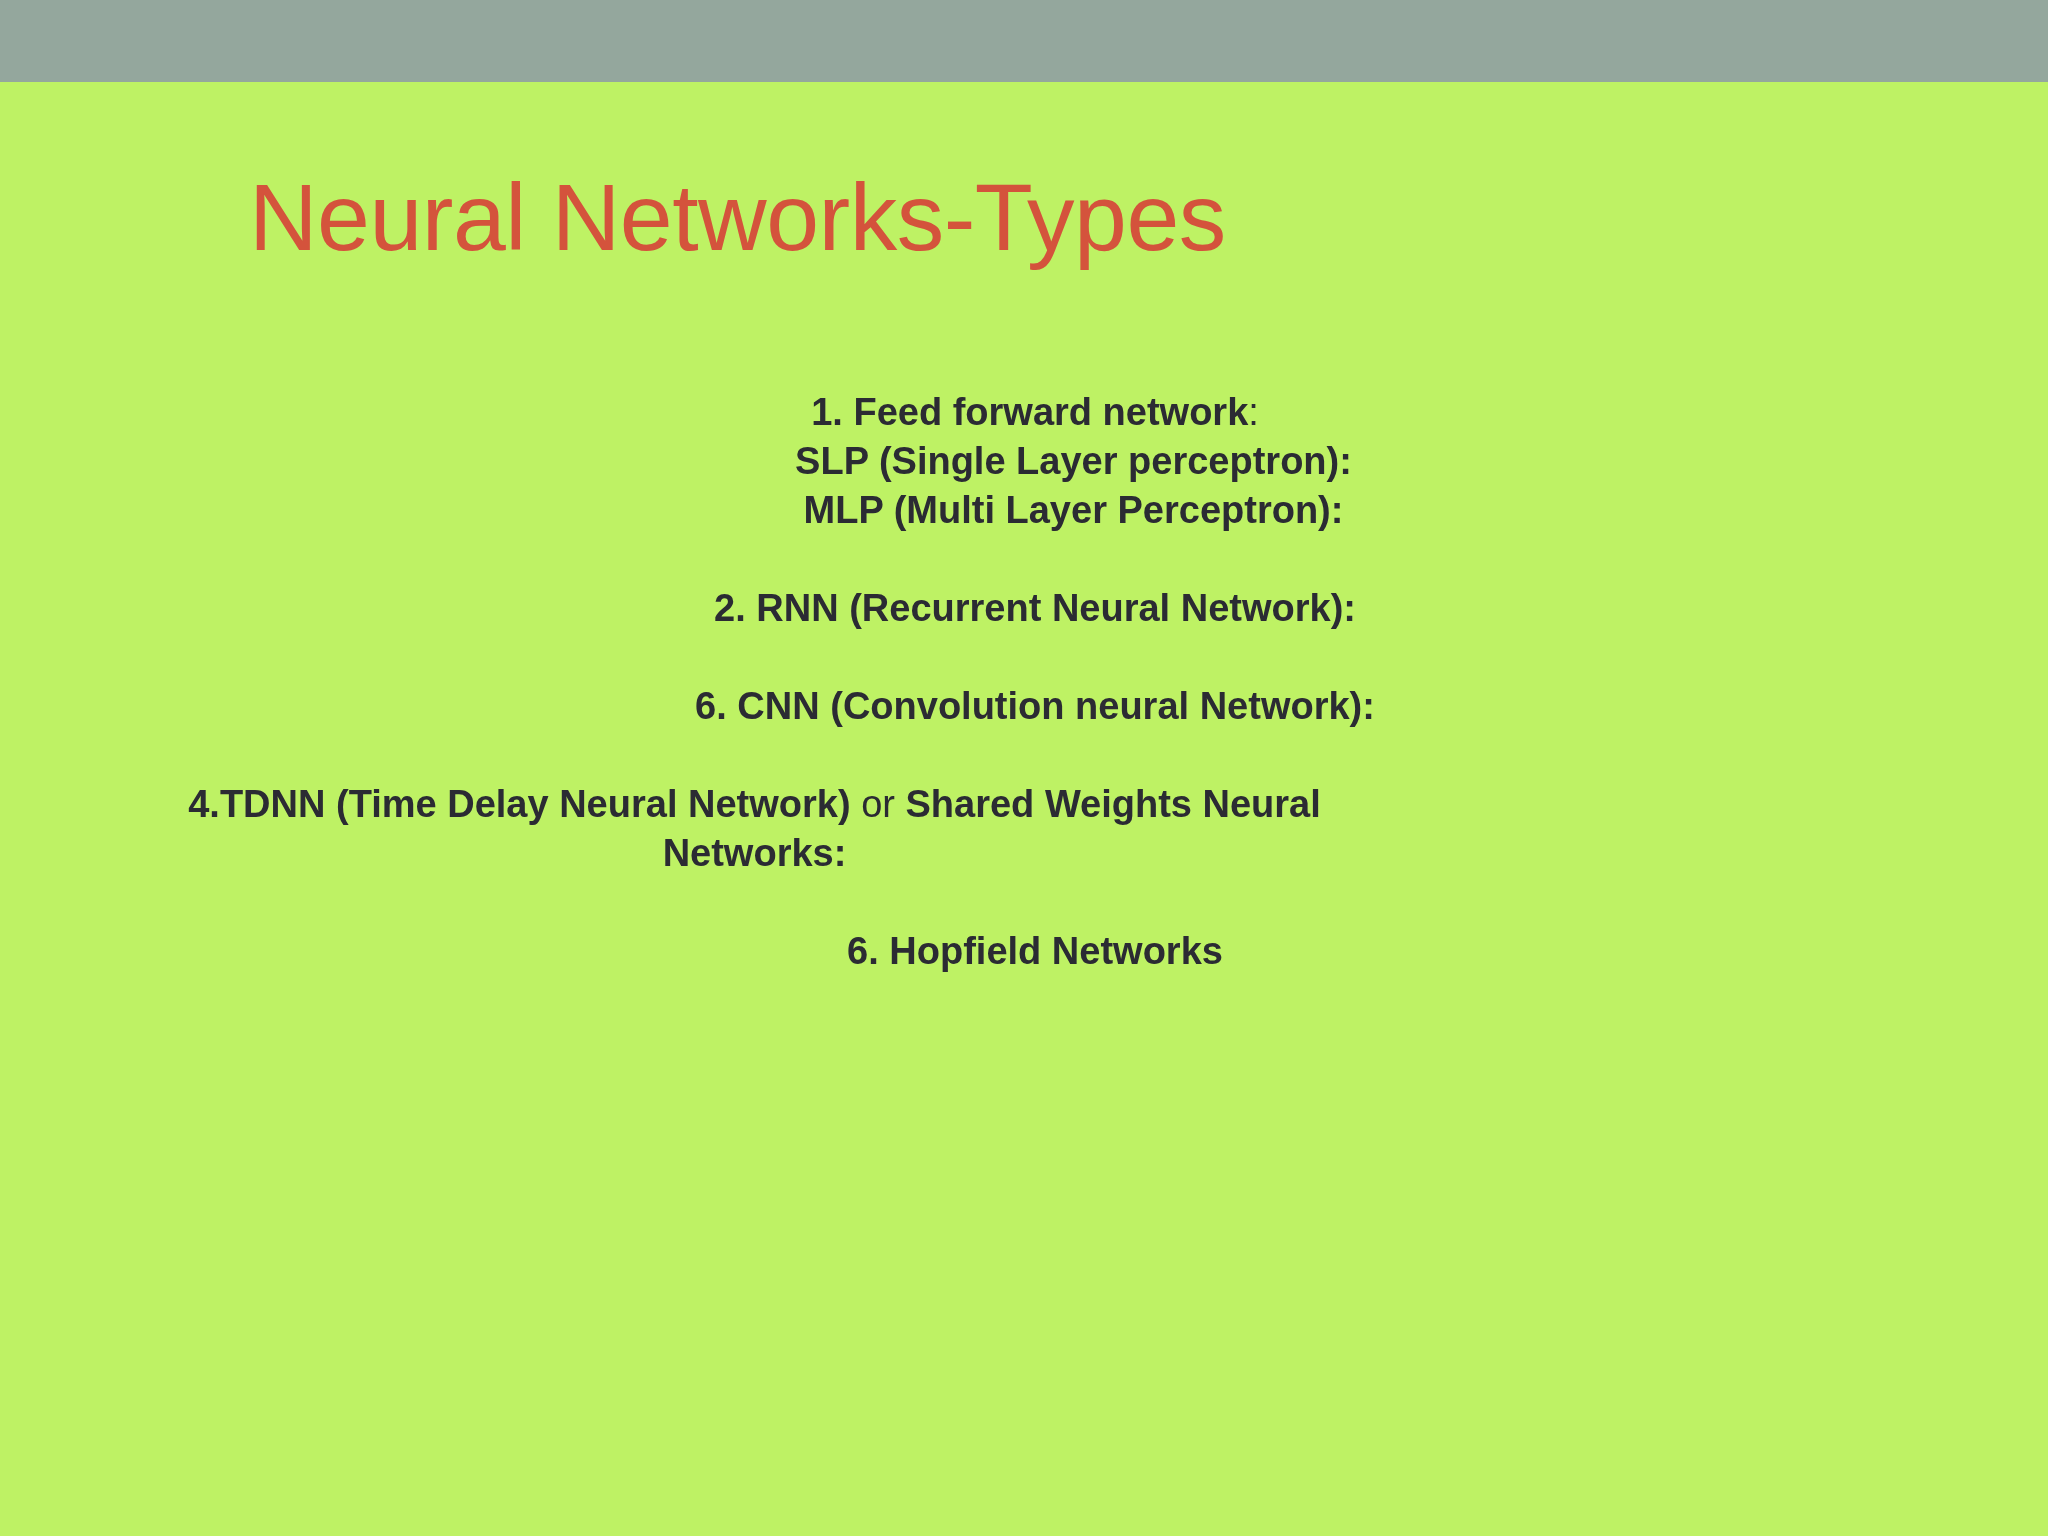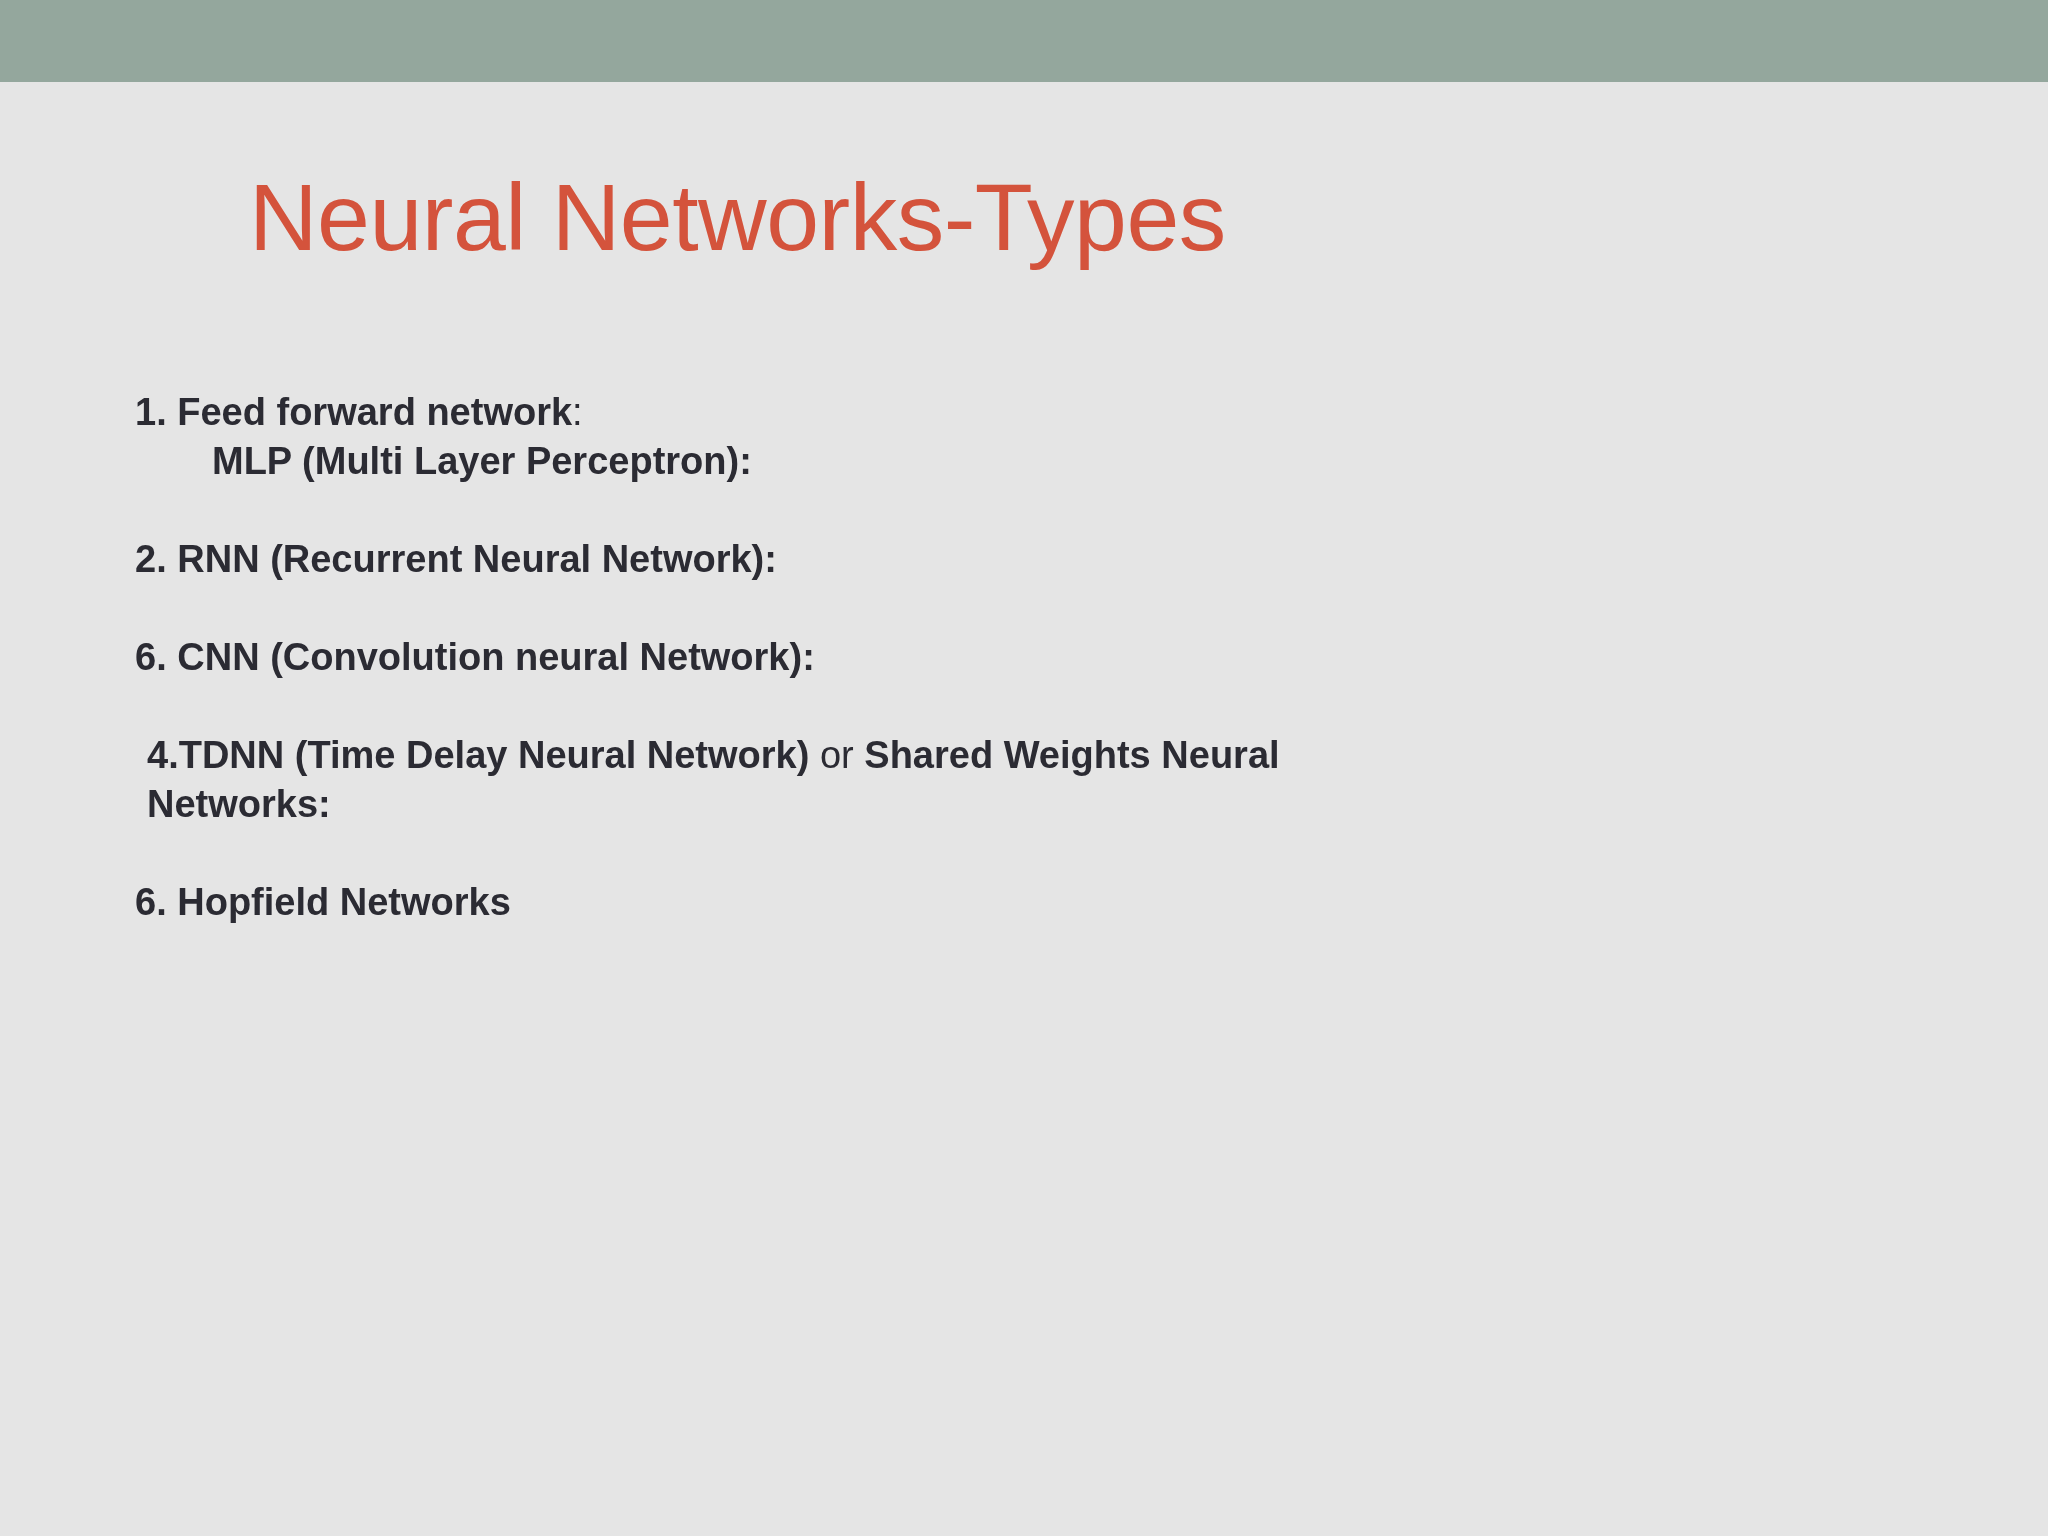--- a/index.html
+++ b/index.html
@@ -68,30 +68,31 @@
   }
   .para-4 {
     width: 1215px;
     white-space: normal;
     margin-left: 12px;
   }
 </style>
 </head>
 <body>
 
-<div id="slide" style="background: #e5e5e5;">
+<div id="slide" style="background: #bef264; text-align: center;">
 
   <div id="header-bar" style="background: rgb(148, 167, 157);"></div>
 
   <div id="slide-title" style="color: rgb(212, 83, 60);">Neural Networks-Types</div>
 
   <div id="body-block" style="color: rgb(43, 43, 51);">
 
     <div class="line"><span>1. Feed forward network</span><span class="reg">:</span></div>
 
+    <div class="line sub-line">SLP (Single Layer perceptron):</div>
 
     <div class="line sub-line">MLP (Multi Layer Perceptron):</div>
 
     <div class="spacer-sm"></div>
 
     <div class="line">2. RNN (Recurrent Neural Network):</div>
 
     <div class="spacer-sm"></div>
 
     <div class="line">6. CNN (Convolution neural Network):</div>

